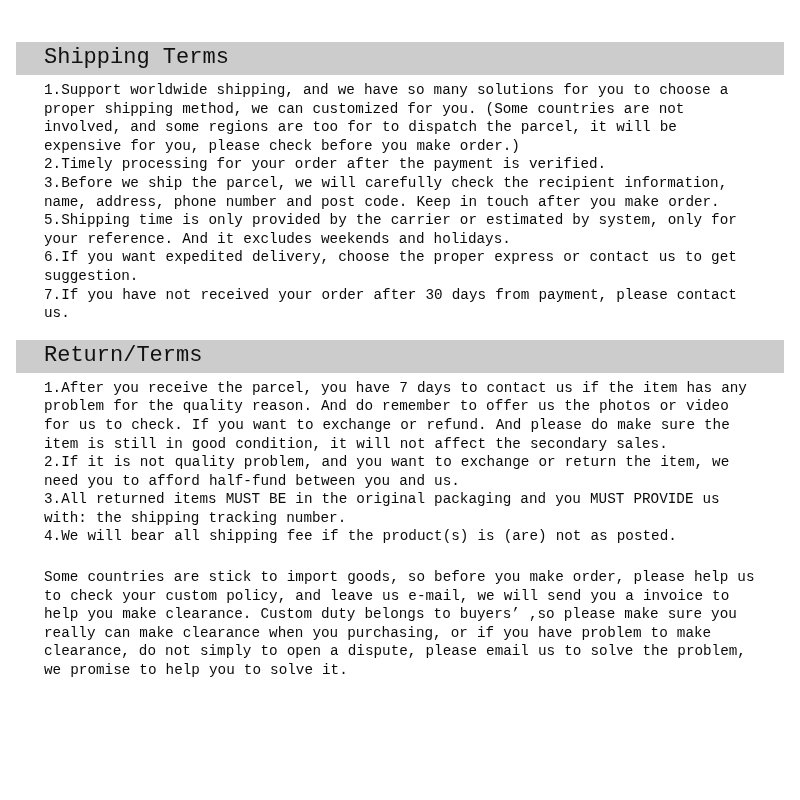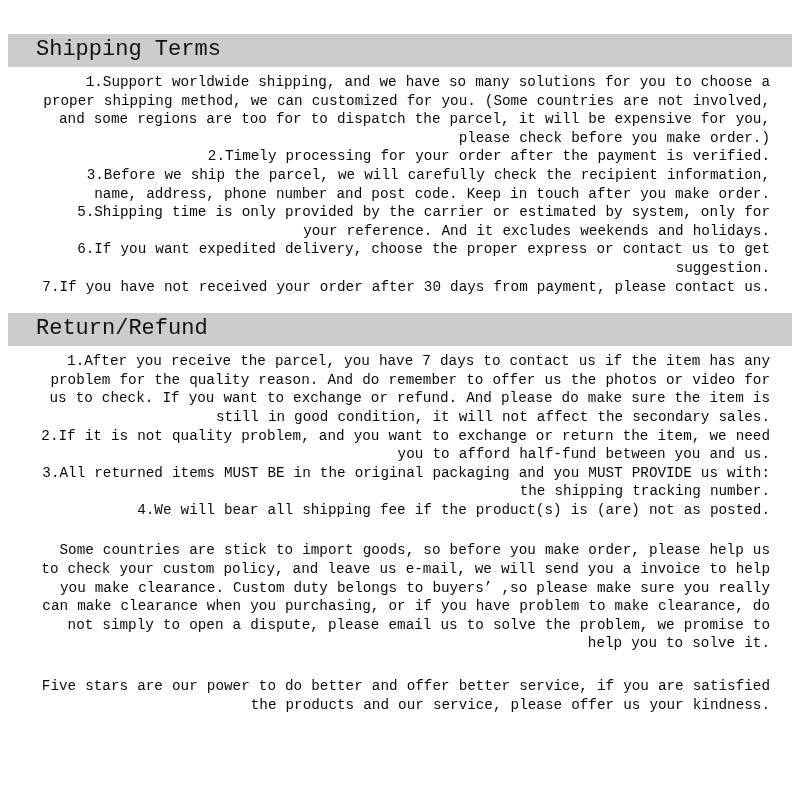--- a/index.html
+++ b/index.html
@@ -12,21 +12,21 @@
     height: 800px;
     overflow: hidden;
     font-family: "Liberation Mono", "DejaVu Sans Mono", monospace;
     color: #000000;
     -webkit-font-smoothing: none;
   }
   .page {
     width: 800px;
     height: 568px;
     box-sizing: border-box;
-    padding: 8px;
+    padding: 16px;
     position: relative;
   }
   .section {
     width: 100%;
   }
   .section-header {
     background: #cccccc;
     width: 100%;
     box-sizing: border-box;
     padding: 2px 0 3px 28px;
@@ -47,21 +47,21 @@
   }
   .para {
     font-family: "Liberation Mono", "DejaVu Sans Mono", monospace;
     font-size: 14.3px;
     line-height: 18.6px;
     color: #0a0a0a;
     margin: 0;
     padding: 0;
     white-space: pre-wrap;
     word-spacing: 0.5px;
-    text-align: right;
+    text-align: left;
   }
   
   .sec-gap-a { height: 26px; }
   .sec-gap-b { height: 13px; }
   .sec-gap-c { height: 12px; }
   .sec-gap-d { height: 14px; }
 </style>
 </head>
 <body>
 
@@ -80,39 +80,36 @@
 5.Shipping time is only provided by the carrier or estimated by system, only for your reference. And it excludes weekends and holidays.
 6.If you want expedited delivery, choose the proper express or contact us to get suggestion.
 7.If you have not received your order after 30 days from payment, please contact us.</p>
     </div>
   </div>
 
   <div class="sec-gap-b"></div>
 
   <div class="section">
     <div class="section-header">
-      <span class="heading-text">Return/Refund</span>
+      <span class="heading-text">Return/Terms</span>
     </div>
     <div class="section-body">
       <p class="para">1.After you receive the parcel, you have 7 days to contact us if the item has any problem for the quality reason. And do remember to offer us the photos or video for us to check. If you want to exchange or refund. And please do make sure the item is still in good condition, it will not affect the secondary sales.
 2.If it is not quality problem, and you want to exchange or return the item, we need you to afford half-fund between you and us.
 3.All returned items MUST BE in the original packaging and you MUST PROVIDE us with: the shipping tracking number.
 4.We will bear all shipping fee if the product(s) is (are) not as posted.</p>
     </div>
   </div>
 
   <div class="sec-gap-c"></div>
 
   <div class="section">
     <div class="section-body">
       <p class="para">Some countries are stick to import goods, so before you make order, please help us to check your custom policy, and leave us e-mail, we will send you a invoice to help you make clearance. Custom duty belongs to buyers’ ,so please make sure you really can make clearance when you purchasing, or if you have problem to make clearance, do not simply to open a dispute, please email us to solve the problem, we promise to help you to solve it.</p>
     </div>
   </div>
 
   <div class="sec-gap-d"></div>
 
   <div class="section">
-    <div class="section-body">
-      <p class="para">Five stars are our power to do better and offer better service, if you are satisfied the products and our service, please offer us your kindness.</p>
-    </div>
   </div>
 
 </div>
 
 </body></html>

